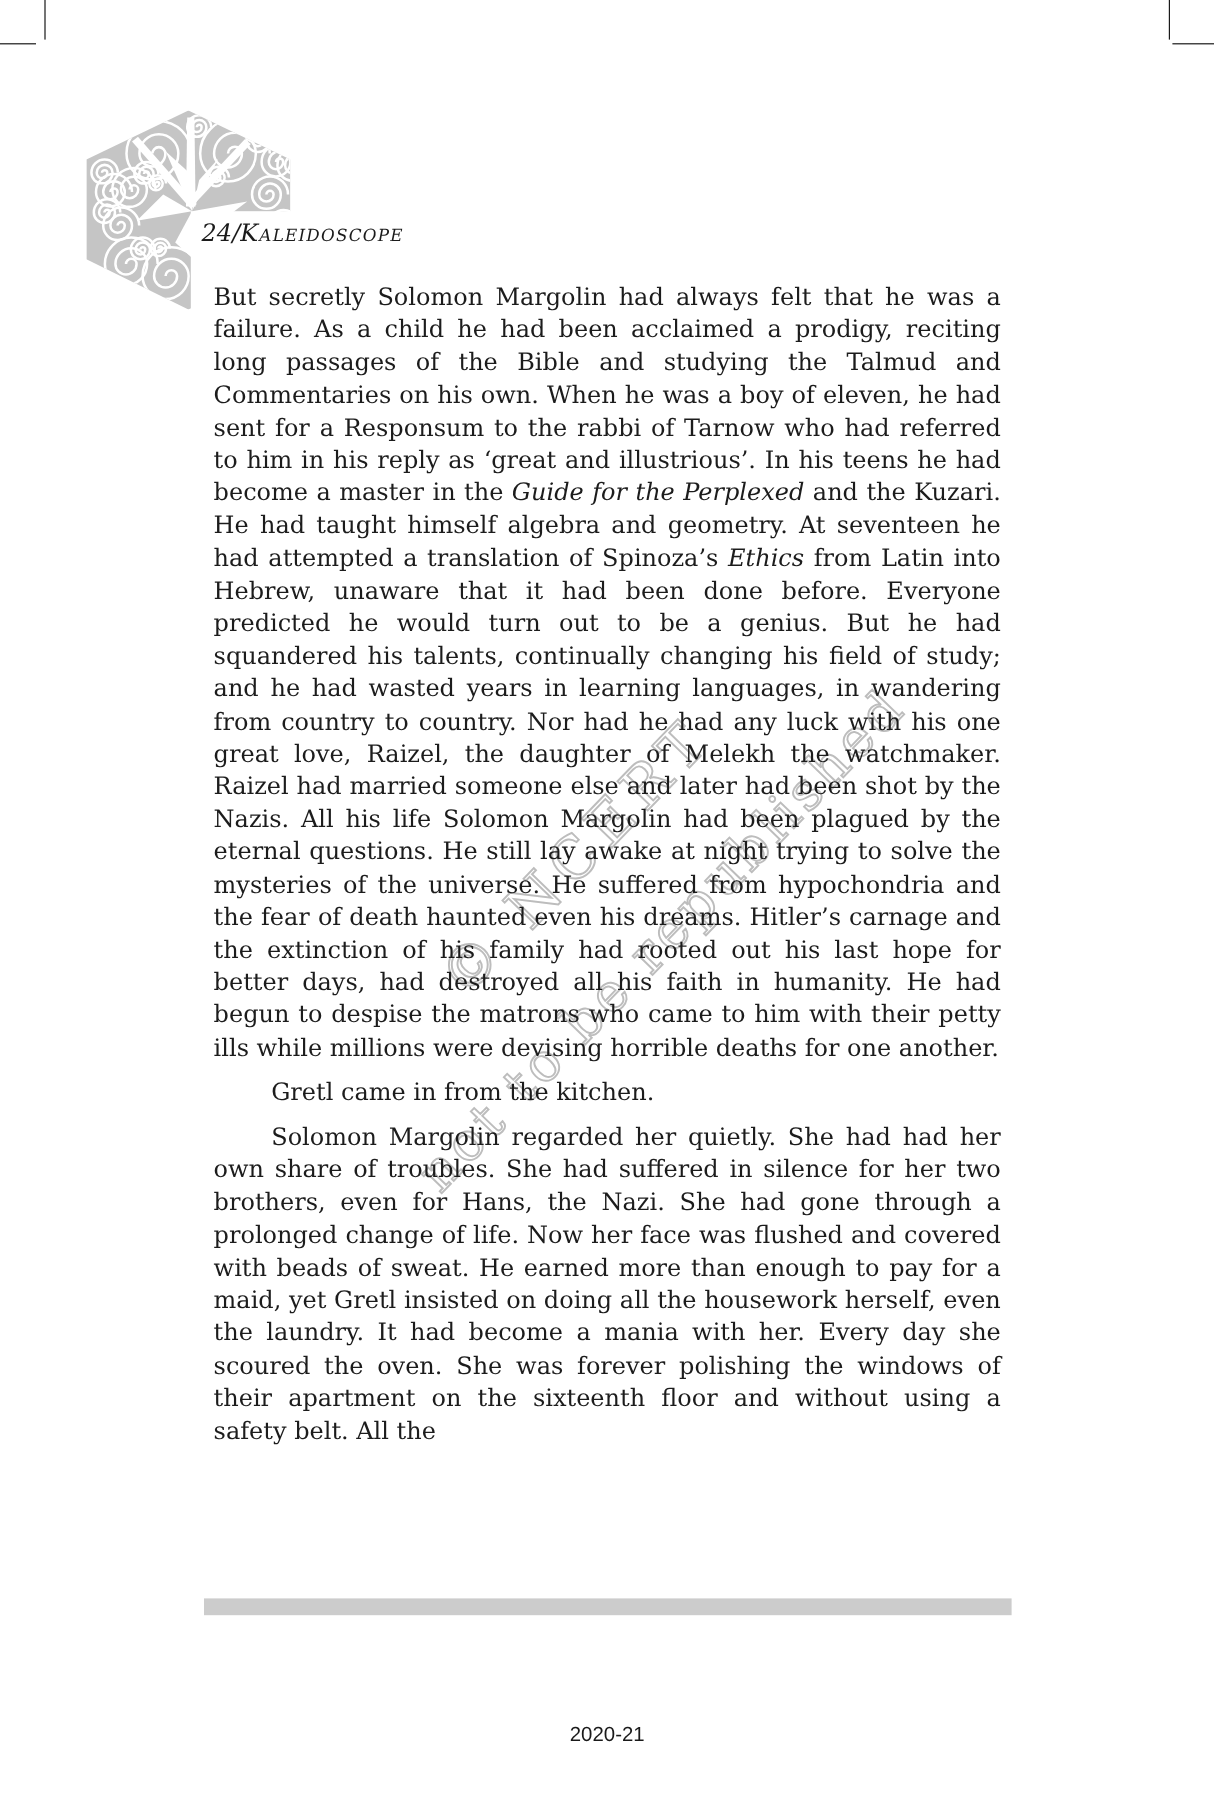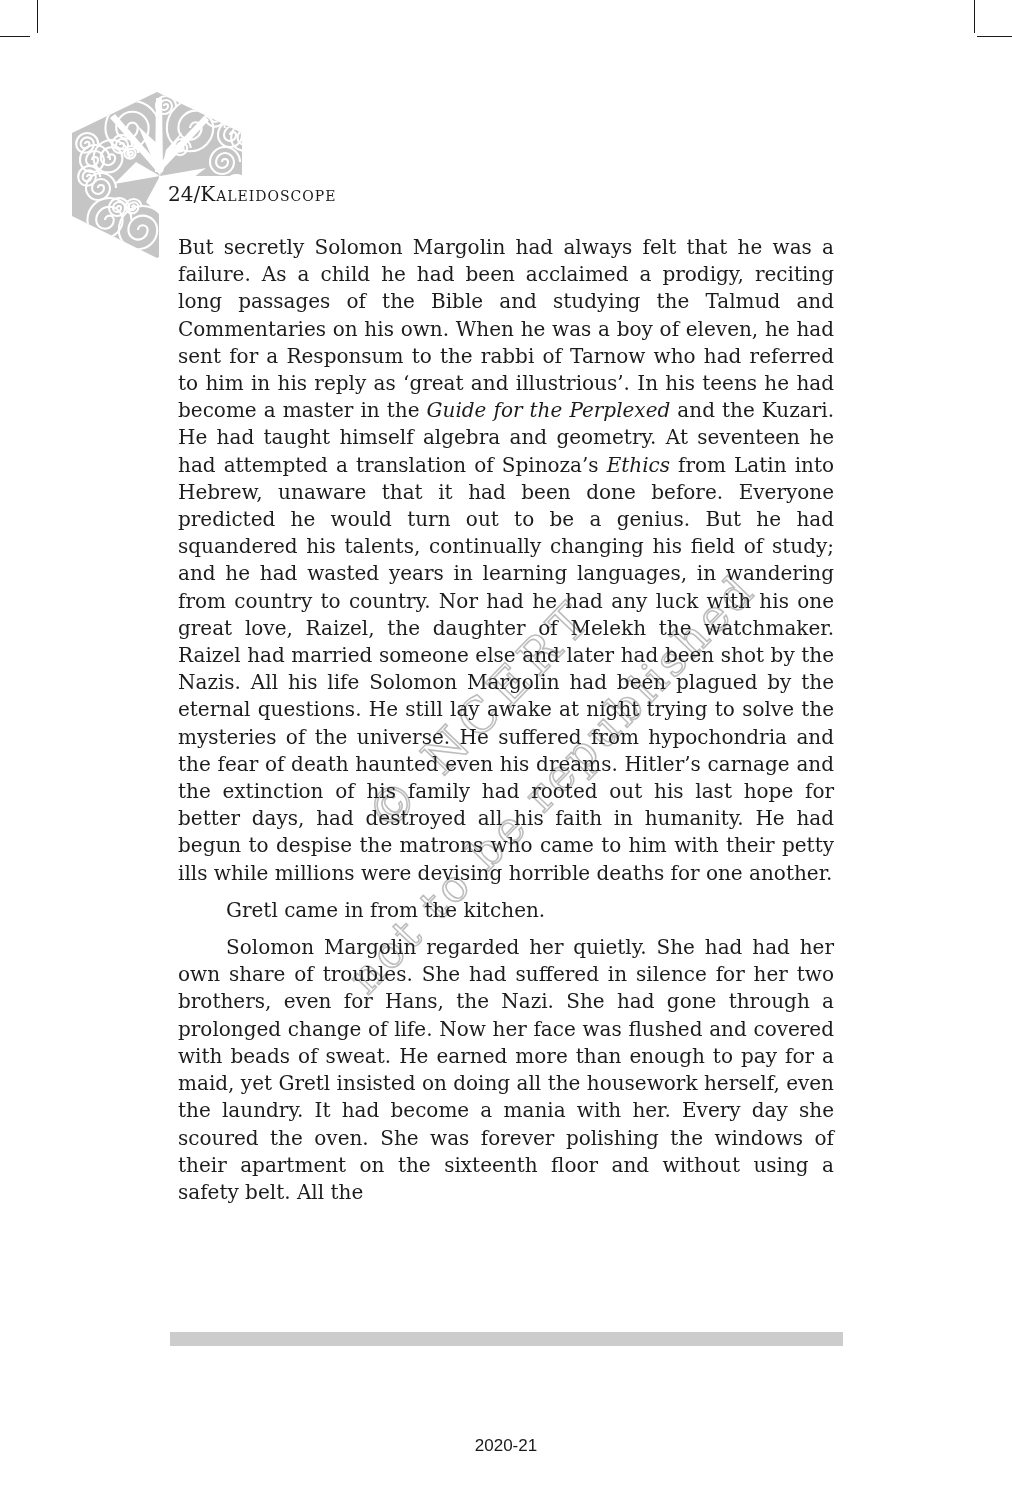--- a/index.html
+++ b/index.html
@@ -22,21 +22,21 @@
   .watermark{position:absolute;left:196px;top:649px;width:640px;z-index:3;
              transform:rotate(-46deg);text-align:center;pointer-events:none;
              color:transparent;-webkit-text-stroke:1.6px #bdbdbd;}
   .watermark .wm1{font-size:48px;letter-spacing:8px;line-height:100px;}
   .watermark .wm2{font-size:44px;letter-spacing:4px;line-height:100px;}
   @supports not (-webkit-text-stroke:1px black){
     .watermark{color:#cdcdcd;}
   }
 
   
-  .running-head{position:absolute;left:168px;top:182px;z-index:4;font-size:20px;color:#1b1b1b;}
+  .running-head{position:absolute;left:168px;top:182px;z-index:4;font-size:20px;color:#1b1b1b;font-style:italic;}
   .running-head .book{font-variant:small-caps;letter-spacing:1px;}
 
   
   .body-text{position:absolute;left:168px;top:224px;width:676px;z-index:4;
              font-size:20px;line-height:27.2px;text-align:justify;}
   .body-text p{margin:10px;text-indent:48px;}
   .body-text p.no-indent{text-indent:0;}
 
   
   .divider-bar{position:absolute;left:170px;top:1332px;width:673px;height:14px;background:#cccccc;z-index:4;}

